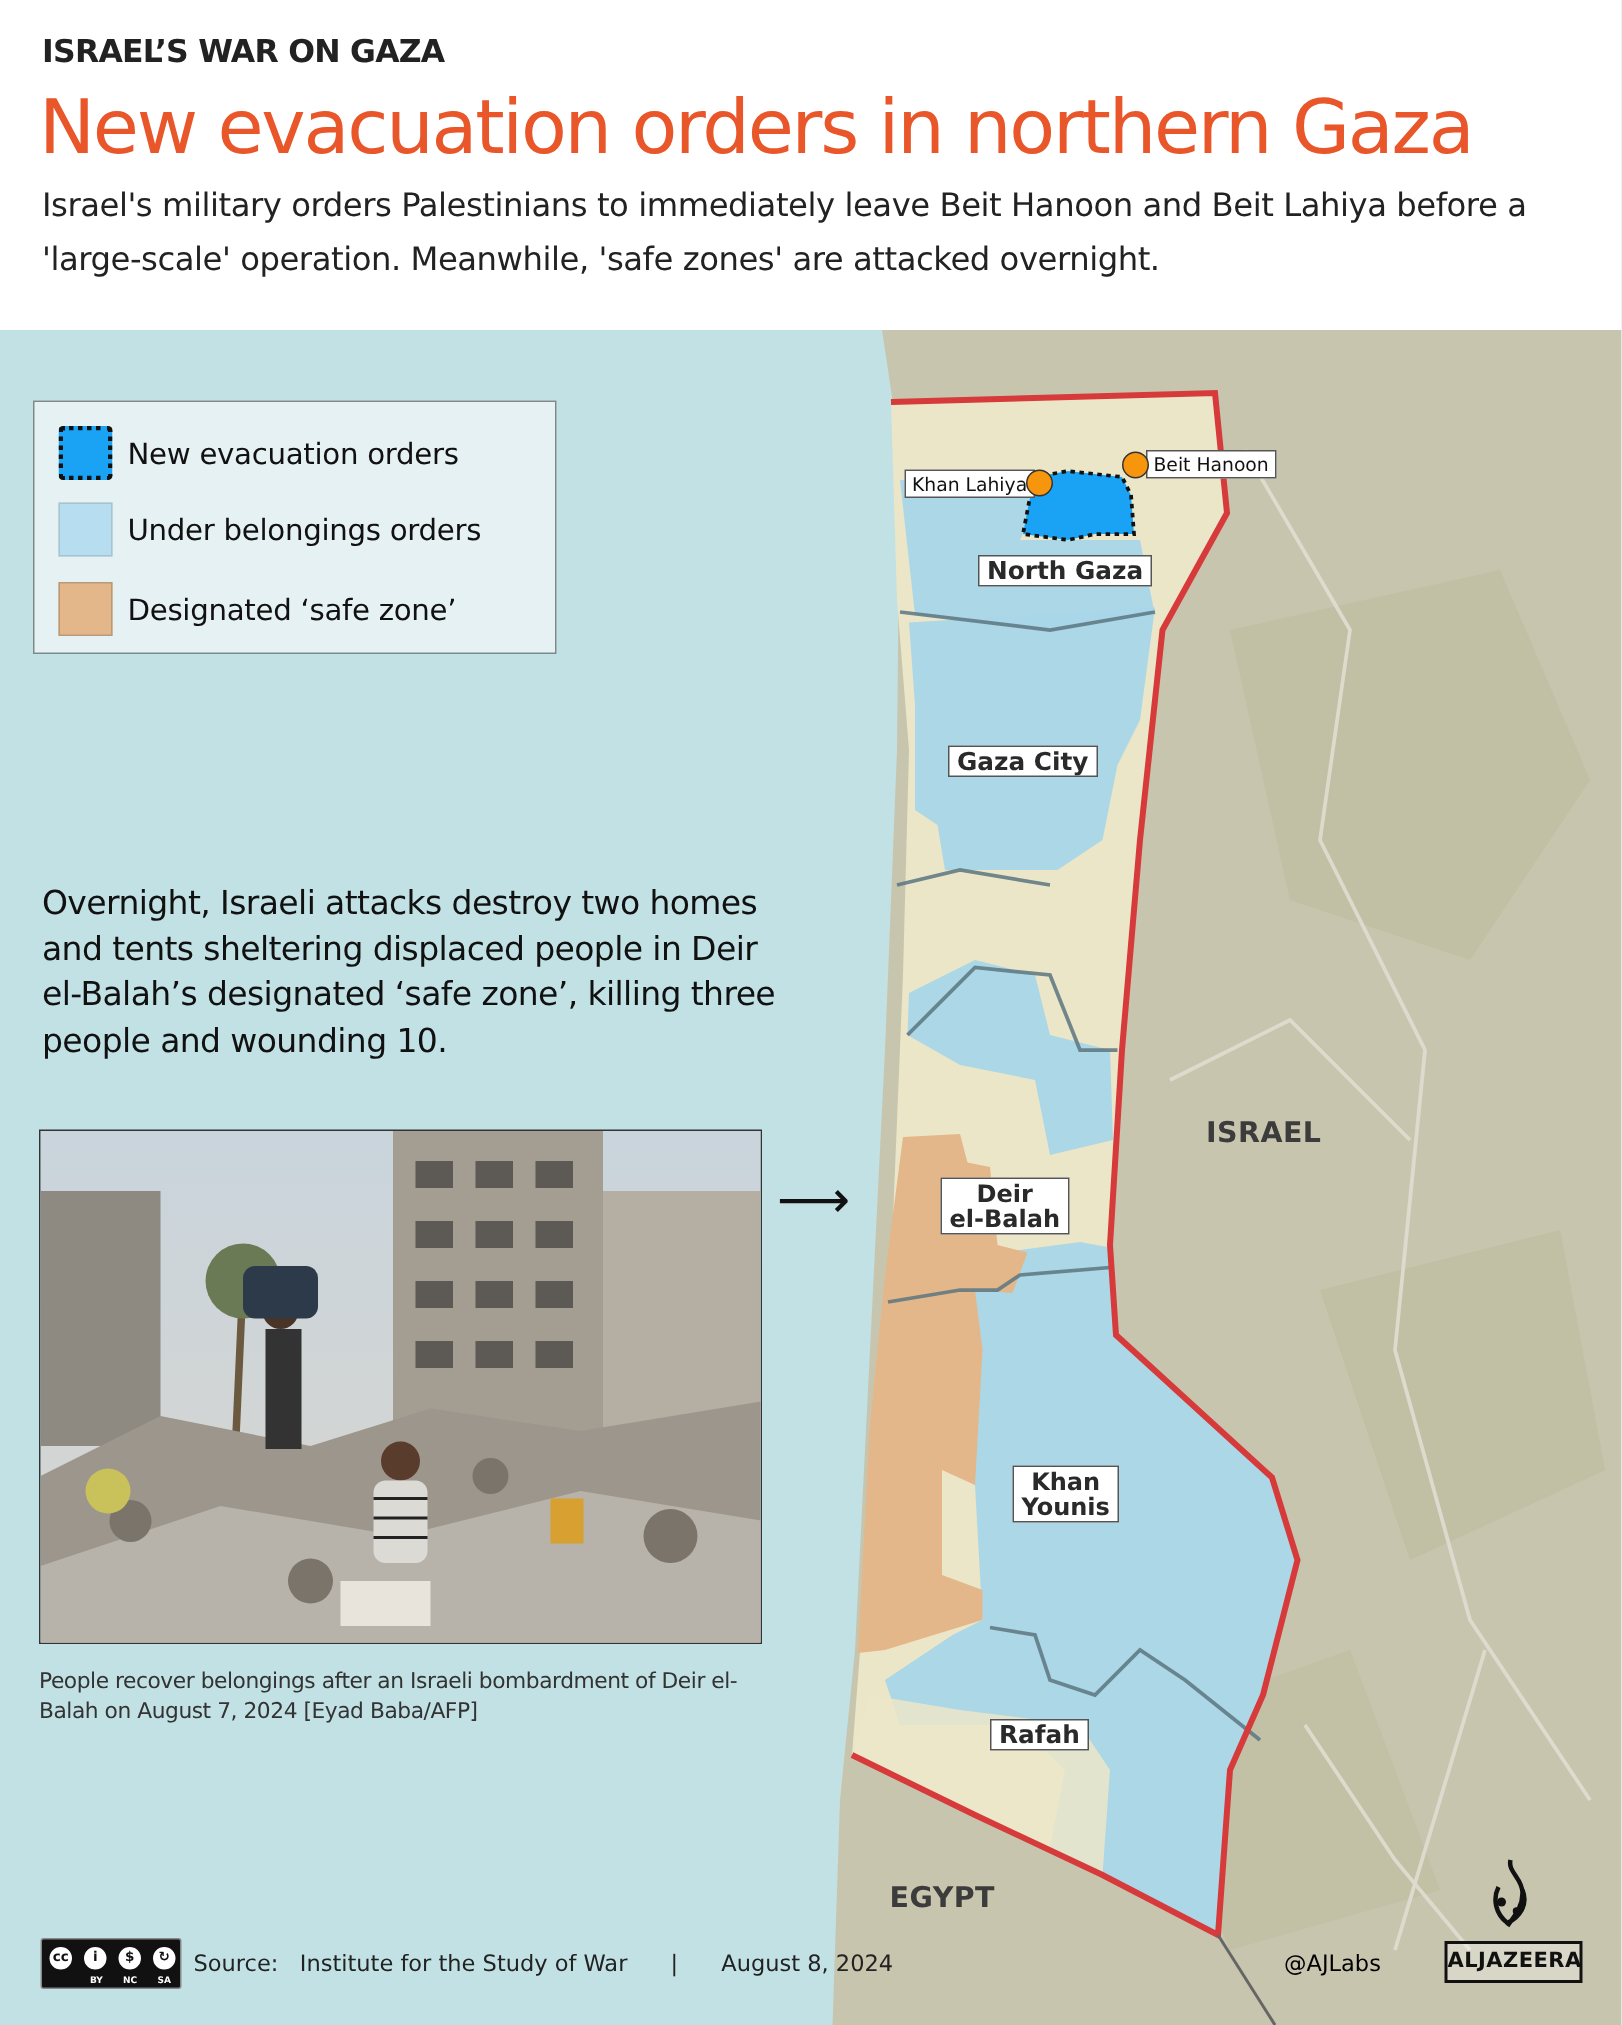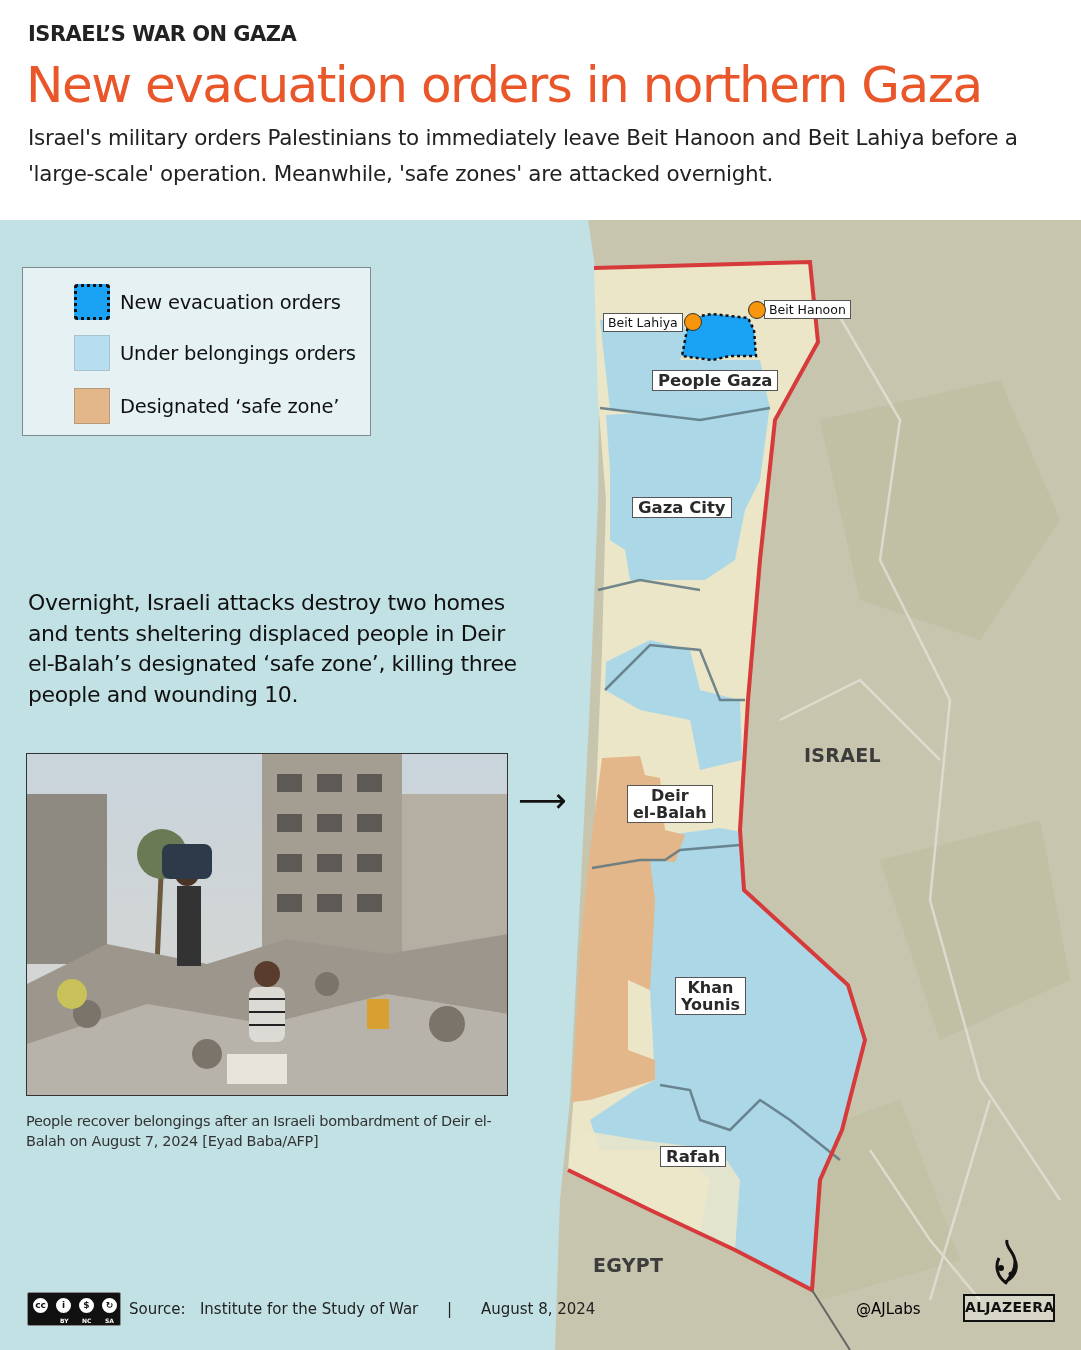--- a/index.html
+++ b/index.html
@@ -11,21 +11,21 @@
   .kicker { position: absolute; left: 28px; top: 22px; font-size: 21px; font-weight: bold; color: #222; letter-spacing: -0.5px; }
   .title { position: absolute; left: 26px; top: 56px; font-size: 50px; color: #e8562a; letter-spacing: -1.5px; font-weight: normal; white-space: nowrap; }
   .subtitle { position: absolute; left: 28px; top: 120px; width: 1040px; font-size: 21.5px; line-height: 36px; color: #222; letter-spacing: -0.3px; }
 
   
   .map { position: absolute; left: 0; top: 220px; width: 1081px; height: 1130px; background: #c2e1e4; overflow: hidden; }
   .map svg.base { position: absolute; left: 0; top: 0; }
 
   
   .legend { position: absolute; left: 22px; top: 47px; width: 349px; height: 169px; background: #e6f1f3; border: 1px solid #7c8a8c; }
-  .legend-item { position: absolute; left: 16px; display: flex; align-items: center; margin-left: 35px; }
+  .legend-item { position: absolute; left: 16px; display: flex; align-items: center; }
   .swatch { width: 36px; height: 36px; margin-right: 10px; }
   .sw-new { background: #1aa3f5; border: 3px dotted #111; border-radius: 3px; }
   .sw-under { background: #b7ddf0; border: 1px solid #a9c3cc; }
   .sw-safe { background: #e3b789; border: 1px solid #b89a78; }
   .legend-label { font-size: 19.5px; color: #111; letter-spacing: -0.2px; white-space: nowrap; }
 
   
   .story { position: absolute; left: 28px; top: 368px; width: 500px; font-size: 22px; line-height: 30.5px; color: #111; letter-spacing: -0.4px; }
   .photo { position: absolute; left: 26px; top: 533px; width: 482px; height: 343px; overflow: hidden; border: 1px solid #333; }
   .caption { position: absolute; left: 26px; top: 891px; width: 490px; font-size: 14.5px; line-height: 20px; color: #333; letter-spacing: -0.3px; }
@@ -173,26 +173,26 @@
         <rect x="135" y="90" width="50" height="35" rx="8" fill="#2d3a4a"></rect>
 
         <circle cx="45" cy="240" r="15" fill="#c9c25a"></circle>
         <rect x="340" y="245" width="22" height="30" fill="#d8a030"></rect>
         <rect x="200" y="300" width="60" height="30" fill="#e8e4dc"></rect>
       </svg>
     </div>
     <div class="caption">People recover belongings after an Israeli bombardment of Deir el-Balah on August 7, 2024 [Eyad Baba/AFP]</div>
     <div class="arrow">⟶</div>
 
-    <div class="town" style="left:603px; top:93px;">Beit Lahiya</div>
+    <div class="town" style="left:603px; top:93px;">Khan Lahiya</div>
     <div class="dot" style="left:684px; top:93px;"></div>
     <div class="town" style="left:764px; top:80px;">Beit Hanoon</div>
     <div class="dot" style="left:748px; top:81px;"></div>
 
-    <div class="place" style="left:652px; top:150px; font-size:16.5px;">People Gaza</div>
+    <div class="place" style="left:652px; top:150px; font-size:16.5px;">North Gaza</div>
     <div class="place" style="left:632px; top:277px; font-size:16.5px;">Gaza City</div>
     <div class="place" style="left:627px; top:565px;">
       <div>Deir</div>
       <div>el-Balah</div>
     </div>
     <div class="place" style="left:675px; top:757px;">
       <div>Khan</div>
       <div>Younis</div>
     </div>
     <div class="place" style="left:660px; top:926px; font-size:16.5px;">Rafah</div>

